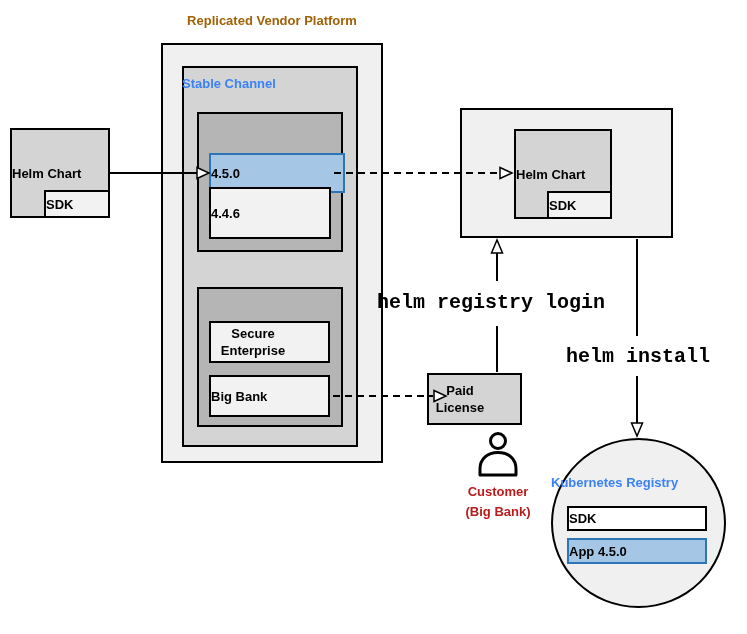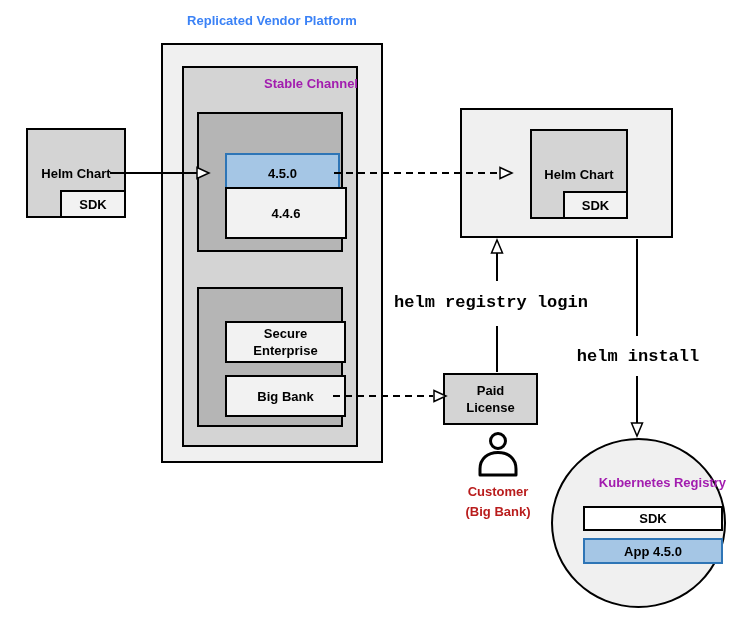--- a/index.html
+++ b/index.html
@@ -14,27 +14,27 @@
   .fill-mid   { background:var(--mid-fill,#d4d4d4); }
   .fill-dark  { background:var(--dark-fill,#b5b5b5); }
   .fill-item  { background:var(--item-fill,#f2f2f2); }
   .fill-white { background:var(--white-fill,#fff); }
   .blue {
     background:var(--highlight-fill,#a5c6e5);
     border-color:var(--highlight-border,#2e75b6);
     color:var(--highlight-text,#1f5582);
   }
   .lbl { font-weight:bold; font-size:13px; color:#000; }
-  .title { position:absolute; text-align:center; font-weight:bold; font-size:13px; color:#3b82f6; }
-  .flexc { display:flex; align-items:center; justify-content:center; text-align:center;margin-left:16px; }
-  .toplbl { position:absolute; text-align:right; font-weight:bold; font-size:13px; color:#a21caf; }
+  .title { position:absolute; text-align:center; font-weight:bold; font-size:13px; color:#a16207; }
+  .flexc { display:flex; align-items:center; text-align:center; }
+  .toplbl { position:absolute; text-align:left; font-weight:bold; font-size:13px; color:#3b82f6; }
   .cmd {
     position:absolute; transform:translate(-50%,-50%);
     font-family:"Liberation Mono","DejaVu Sans Mono",monospace;
-    font-weight:bold; font-size:17px; white-space:nowrap; color:#000;
+    font-weight:bold; font-size:20px; white-space:nowrap; color:#000;
   }
   .wrap60 { display:inline-block; max-width:62px; line-height:17px; }
   .wrap84 { display:inline-block; max-width:84px; line-height:17px; }
   .circle { position:absolute; box-sizing:border-box; border:2px solid #000; border-radius:50%; }
   .customer-label { position:absolute; text-align:center; font-weight:bold; font-size:13px; line-height:20px; color:#b91c1c; }
   svg.overlay { position:absolute; left:0; top:0; z-index:10; pointer-events:none; }
   .conn { stroke:#000; stroke-width:2; fill:none; }
   .dash { stroke-dasharray:7 5; }
   .ah { fill:#fff; stroke:#000; stroke-width:1.5; stroke-linejoin:miter; }
   .person { stroke:#000; stroke-width:3; fill:none; stroke-linejoin:round; }
@@ -45,21 +45,21 @@
 <div class="canvas">
 
   <div class="title" style="left:161px; top:13px; width:222px;">Replicated Vendor Platform</div>
   <div class="box fill-light" style="left:161px; top:43px; width:222px; height:420px;"></div>
 
   <div class="box fill-mid" style="left:182px; top:66px; width:176px; height:381px;"></div>
   <div class="toplbl" style="left:182px; top:76px; width:176px;">Stable Channel</div>
 
   <div class="box fill-dark" style="left:197px; top:112px; width:146px; height:140px;"></div>
 
-  <div class="box blue flexc lbl blue" style="left:209px; top:153px; width:115px; height:40px;">
+  <div class="box blue flexc lbl blue" style="left:209px; top:153px; width:136px; height:40px;">
     <span>4.5.0</span>
   </div>
   <div class="box fill-item flexc lbl" style="left:209px; top:187px; width:122px; height:52px;">
     <span>4.4.6</span>
   </div>
 
   <div class="box fill-dark" style="left:197px; top:287px; width:146px; height:140px;"></div>
 
   <div class="box fill-item flexc lbl" style="left:209px; top:321px; width:121px; height:42px;">
     <span class="wrap84">Secure Enterprise</span>

